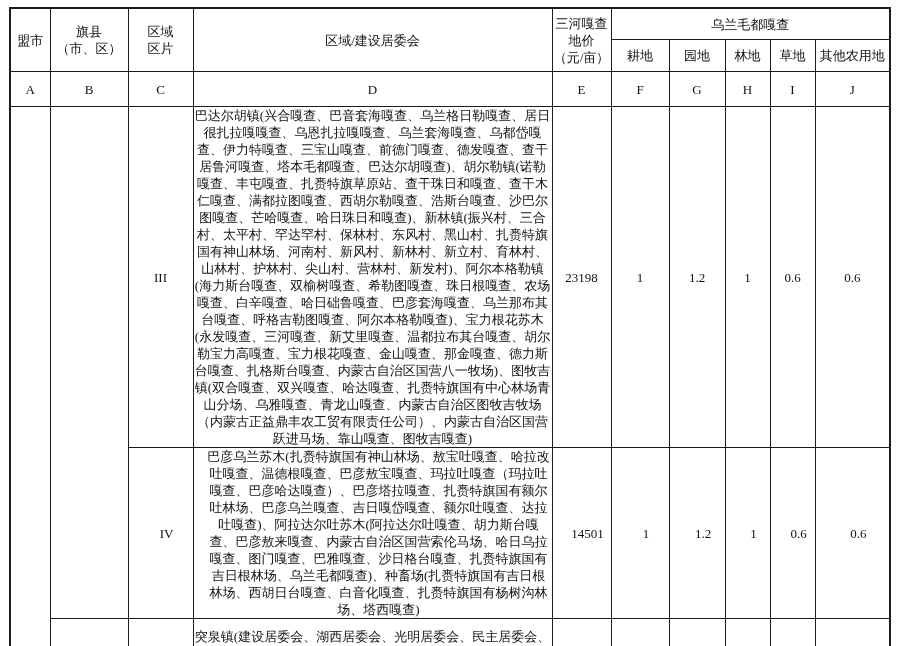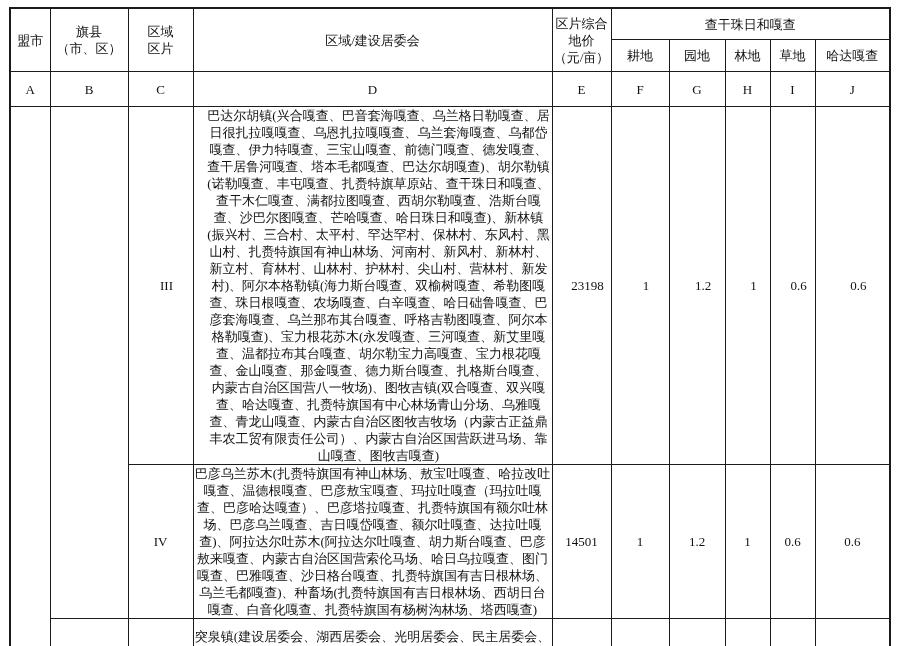--- a/index.html
+++ b/index.html
@@ -50,22 +50,22 @@
     font-size: 12px;
     line-height: 16.3px;
     padding: 2px 3px 2px 4px;
     letter-spacing: 0px;
     text-align: justify;
     text-justify: inter-ideograph;
   }
   tr.row-coeff-titles td { height: 30px; }
   tr.row-coeff-sub td   { height: 31px; }
   tr.row-letters td     { height: 34px; }
-  tr.row-zone3 > td     { height: 295px; padding-left: 12px; }
-  tr.row-zone4 > td     { height: 151px; }
+  tr.row-zone3 > td     { height: 295px; }
+  tr.row-zone4 > td     { height: 151px; padding-left: 12px; }
   tr.row-zone1 > td     { height: 86px; }
   .num { font-size: 13px; }
 </style>
 </head>
 <body>
 
 <div class="page">
   <table class="land-table">
     <colgroup>
       <col style="width:40px">
@@ -81,32 +81,32 @@
     </colgroup>
 
     <tbody>
         <tr class="row-coeff-titles">
       <td rowspan="2" class="hdr">盟市</td>
       <td rowspan="2" class="hdr">旗县
 （市、区）</td>
       <td rowspan="2" class="hdr">区域
 区片</td>
       <td rowspan="2" class="hdr">区域/建设居委会</td>
-      <td rowspan="2" class="hdr">区片综合
+      <td rowspan="2" class="hdr">三河嘎查
 地价
 （元/亩）</td>
-      <td colspan="5" class="hdr">查干珠日和嘎查</td>
+      <td colspan="5" class="hdr">乌兰毛都嘎查</td>
     </tr>
 
     <tr class="row-coeff-sub">
       <td class="hdr">耕地</td>
       <td class="hdr">园地</td>
       <td class="hdr">林地</td>
       <td class="hdr">草地</td>
-      <td class="hdr">哈达嘎查</td>
+      <td class="hdr">其他农用地</td>
     </tr>
 
     <tr class="row-letters">
       <td>A</td>
       <td>B</td>
       <td>C</td>
       <td>D</td>
       <td>E</td>
       <td>F</td>
       <td>G</td>

